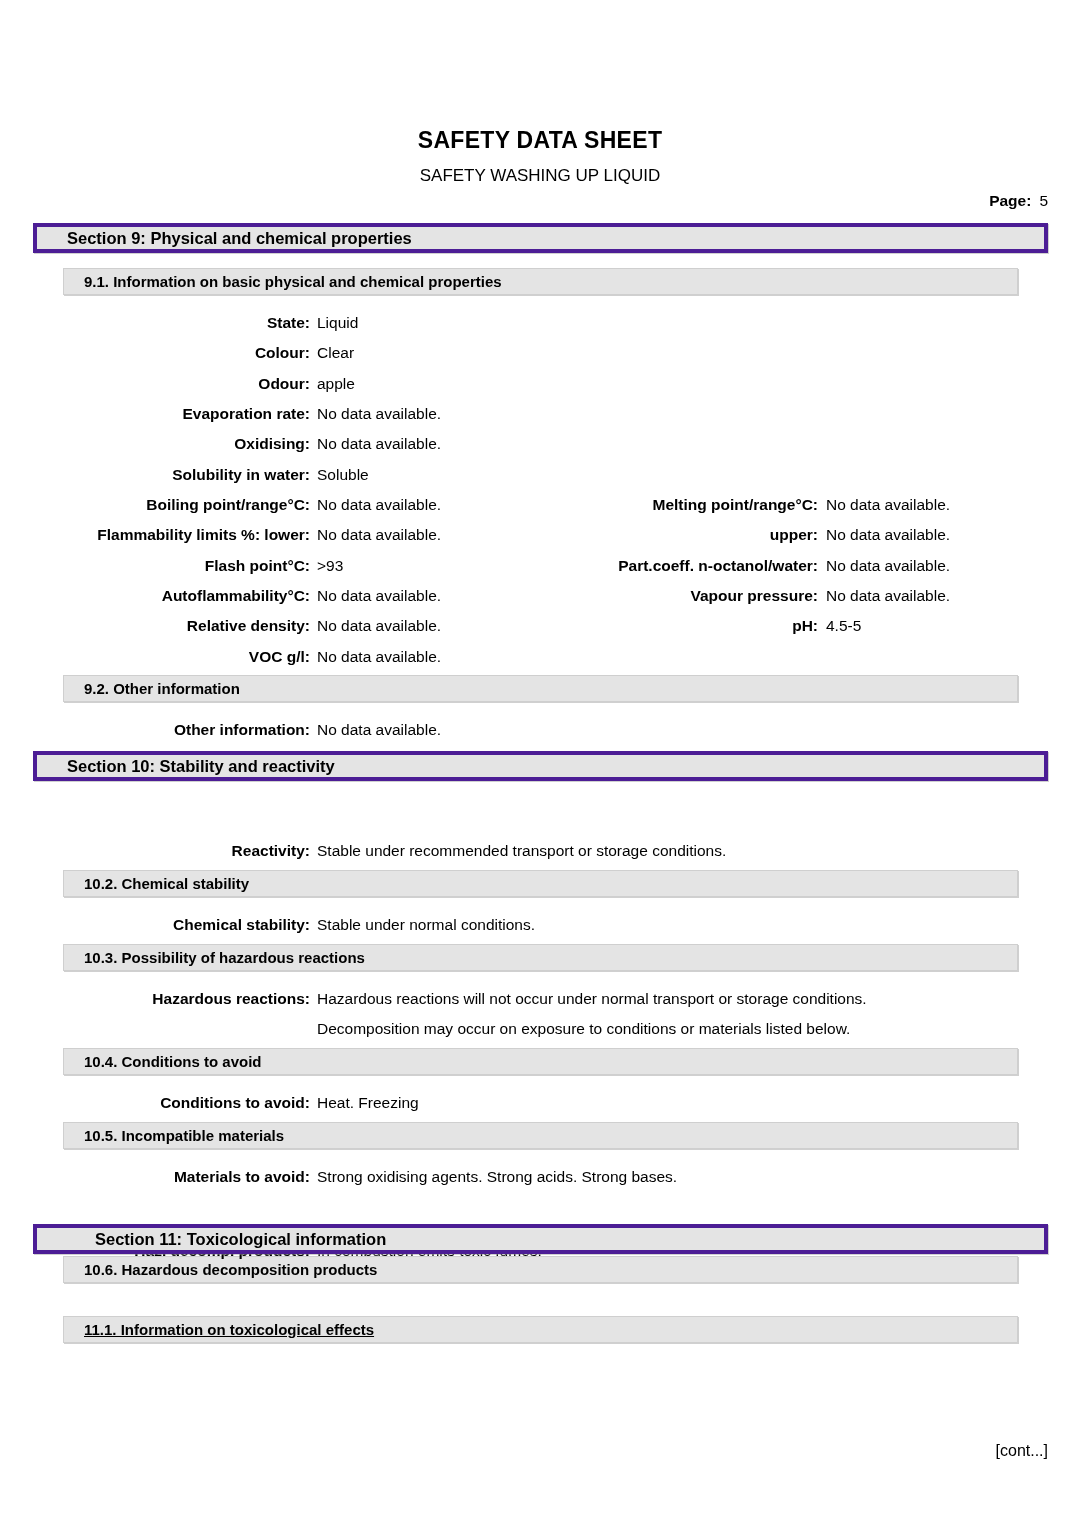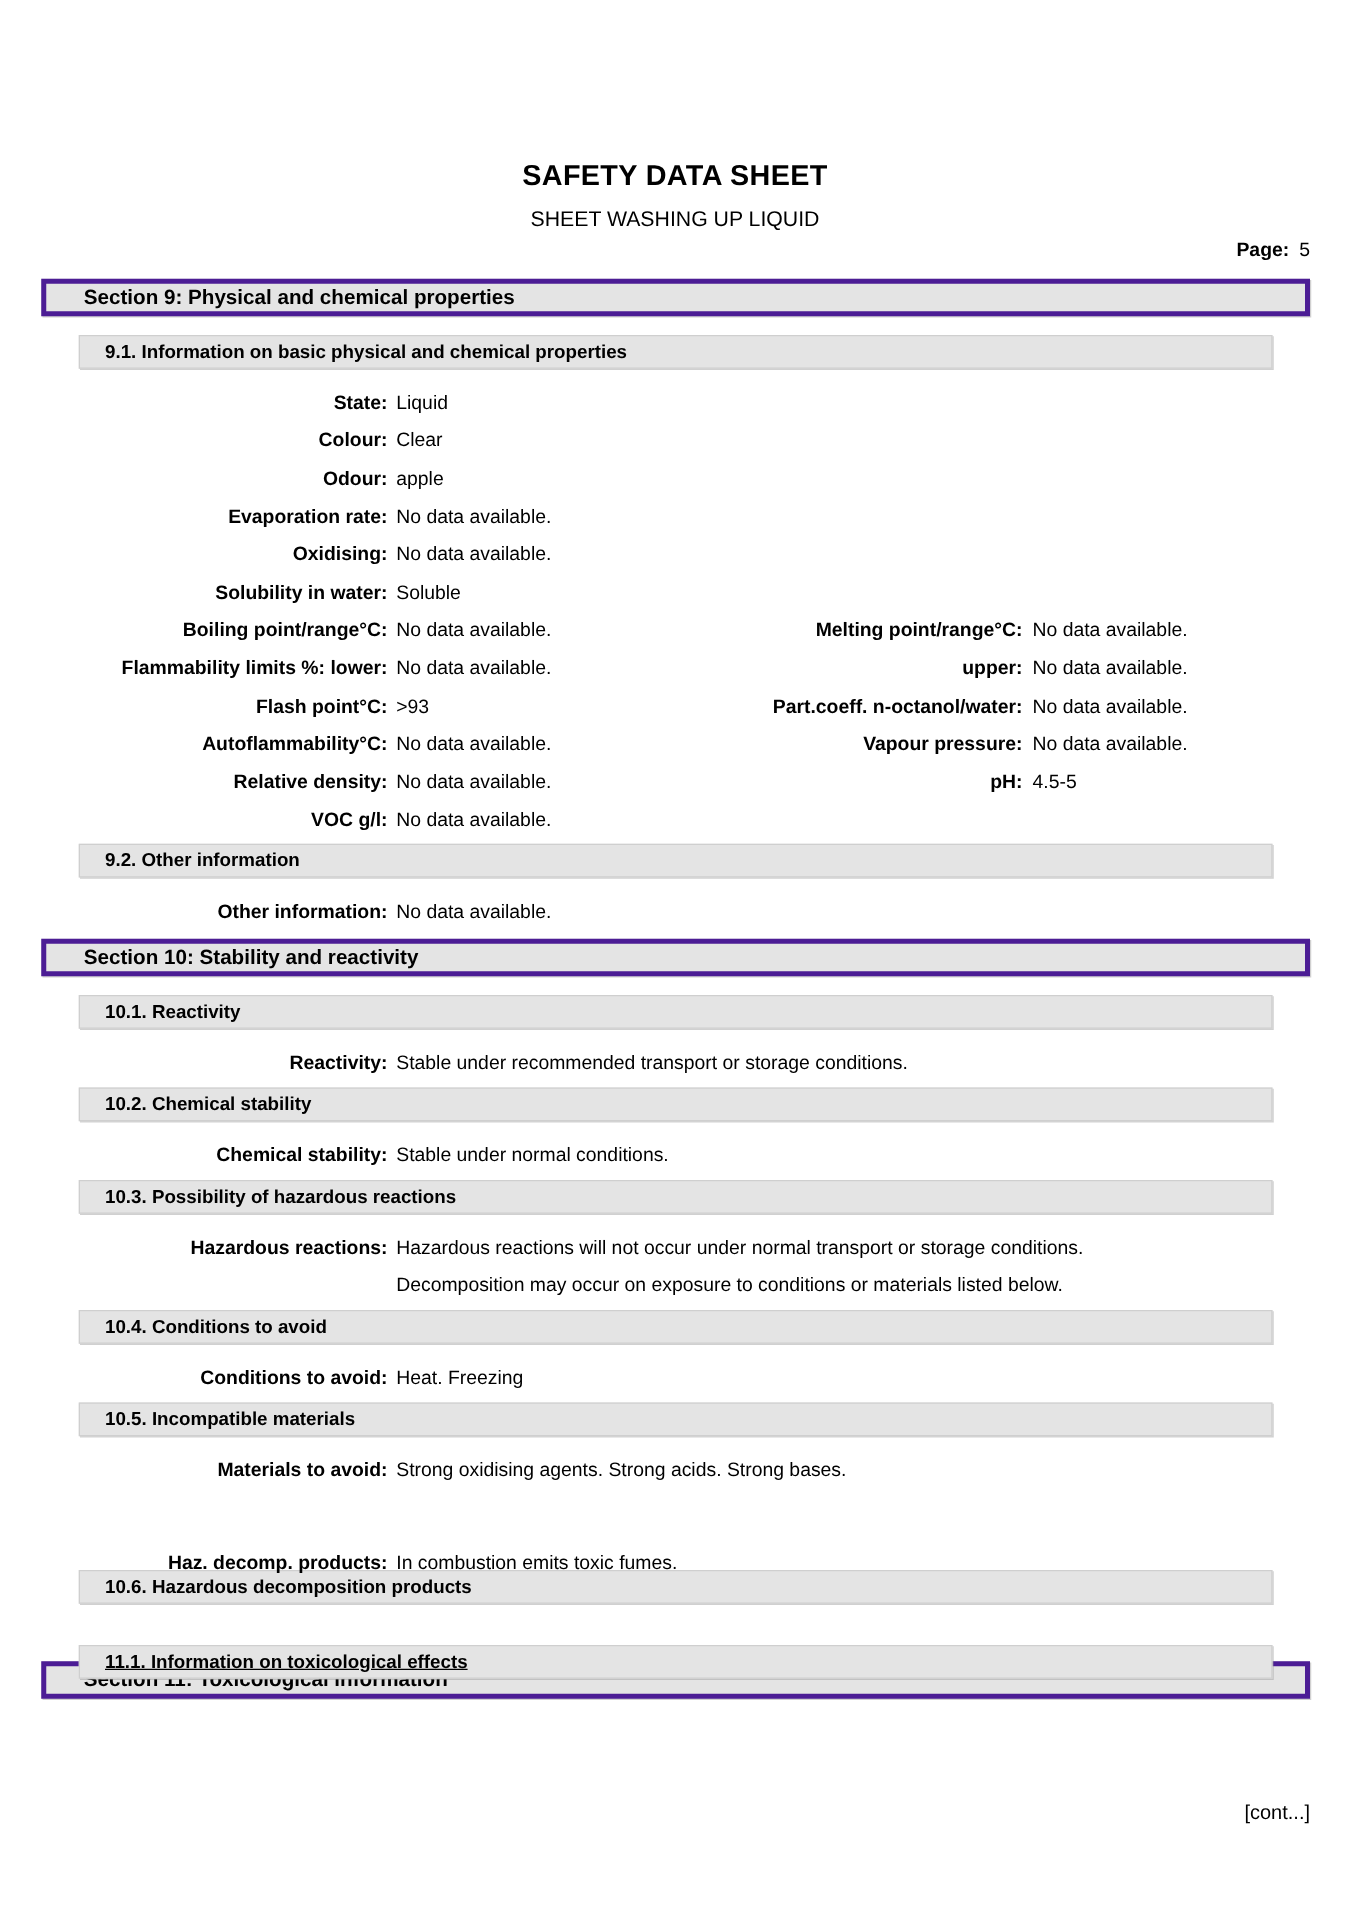--- a/index.html
+++ b/index.html
@@ -146,21 +146,21 @@
     font-size: 16px;
     line-height: 1;
   }
 </style>
 </head>
 <body>
 
 <div class="page">
 
   <div class="doc-title">SAFETY DATA SHEET</div>
-  <div class="doc-subtitle">SHEET WASHING UP LIQUID</div>
+  <div class="doc-subtitle">SAFETY WASHING UP LIQUID</div>
 
   <div class="page-num-row">
     <span class="pn-label">Page:</span><span class="pn-value">5</span>
   </div>
 
   <div class="section-bar" style="top:223px;">
     <span class="bar-text">Section 9: Physical and chemical properties</span>
   </div>
 
   <div class="sub-bar" style="top:268px;">
@@ -243,23 +243,20 @@
 
   <div class="prop-row col-left" style="top:722px;">
     <span class="lbl">Other information:</span>
     <span class="val">No data available.</span>
   </div>
 
   <div class="section-bar" style="top:751px;">
     <span class="bar-text">Section 10: Stability and reactivity</span>
   </div>
 
-  <div class="sub-bar" style="top:796px;">
-    <span class="bar-text">10.1. Reactivity</span>
-  </div>
   <div class="prop-row col-left" style="top:843px;">
     <span class="lbl">Reactivity:</span>
     <span class="val">Stable under recommended transport or storage conditions.</span>
   </div>
 
   <div class="sub-bar" style="top:870px;">
     <span class="bar-text">10.2. Chemical stability</span>
   </div>
   <div class="prop-row col-left" style="top:917px;">
     <span class="lbl">Chemical stability:</span>
@@ -292,21 +289,21 @@
   </div>
 
   <div class="sub-bar" style="top:1256px;">
     <span class="bar-text">10.6. Hazardous decomposition products</span>
   </div>
   <div class="prop-row col-left" style="top:1243px;">
     <span class="lbl">Haz. decomp. products:</span>
     <span class="val">In combustion emits toxic fumes.</span>
   </div>
 
-  <div class="section-bar" style="top:1329px;">
+  <div class="section-bar" style="top:1224px;padding-left:28px;">
     <span class="bar-text">Section 11: Toxicological information</span>
   </div>
   <div class="sub-bar" style="top:1316px;text-decoration:underline;">
     <span class="bar-text">11.1. Information on toxicological effects</span>
   </div>
 
   <div class="footer-cont">[cont...]</div>
 
 </div>
 

